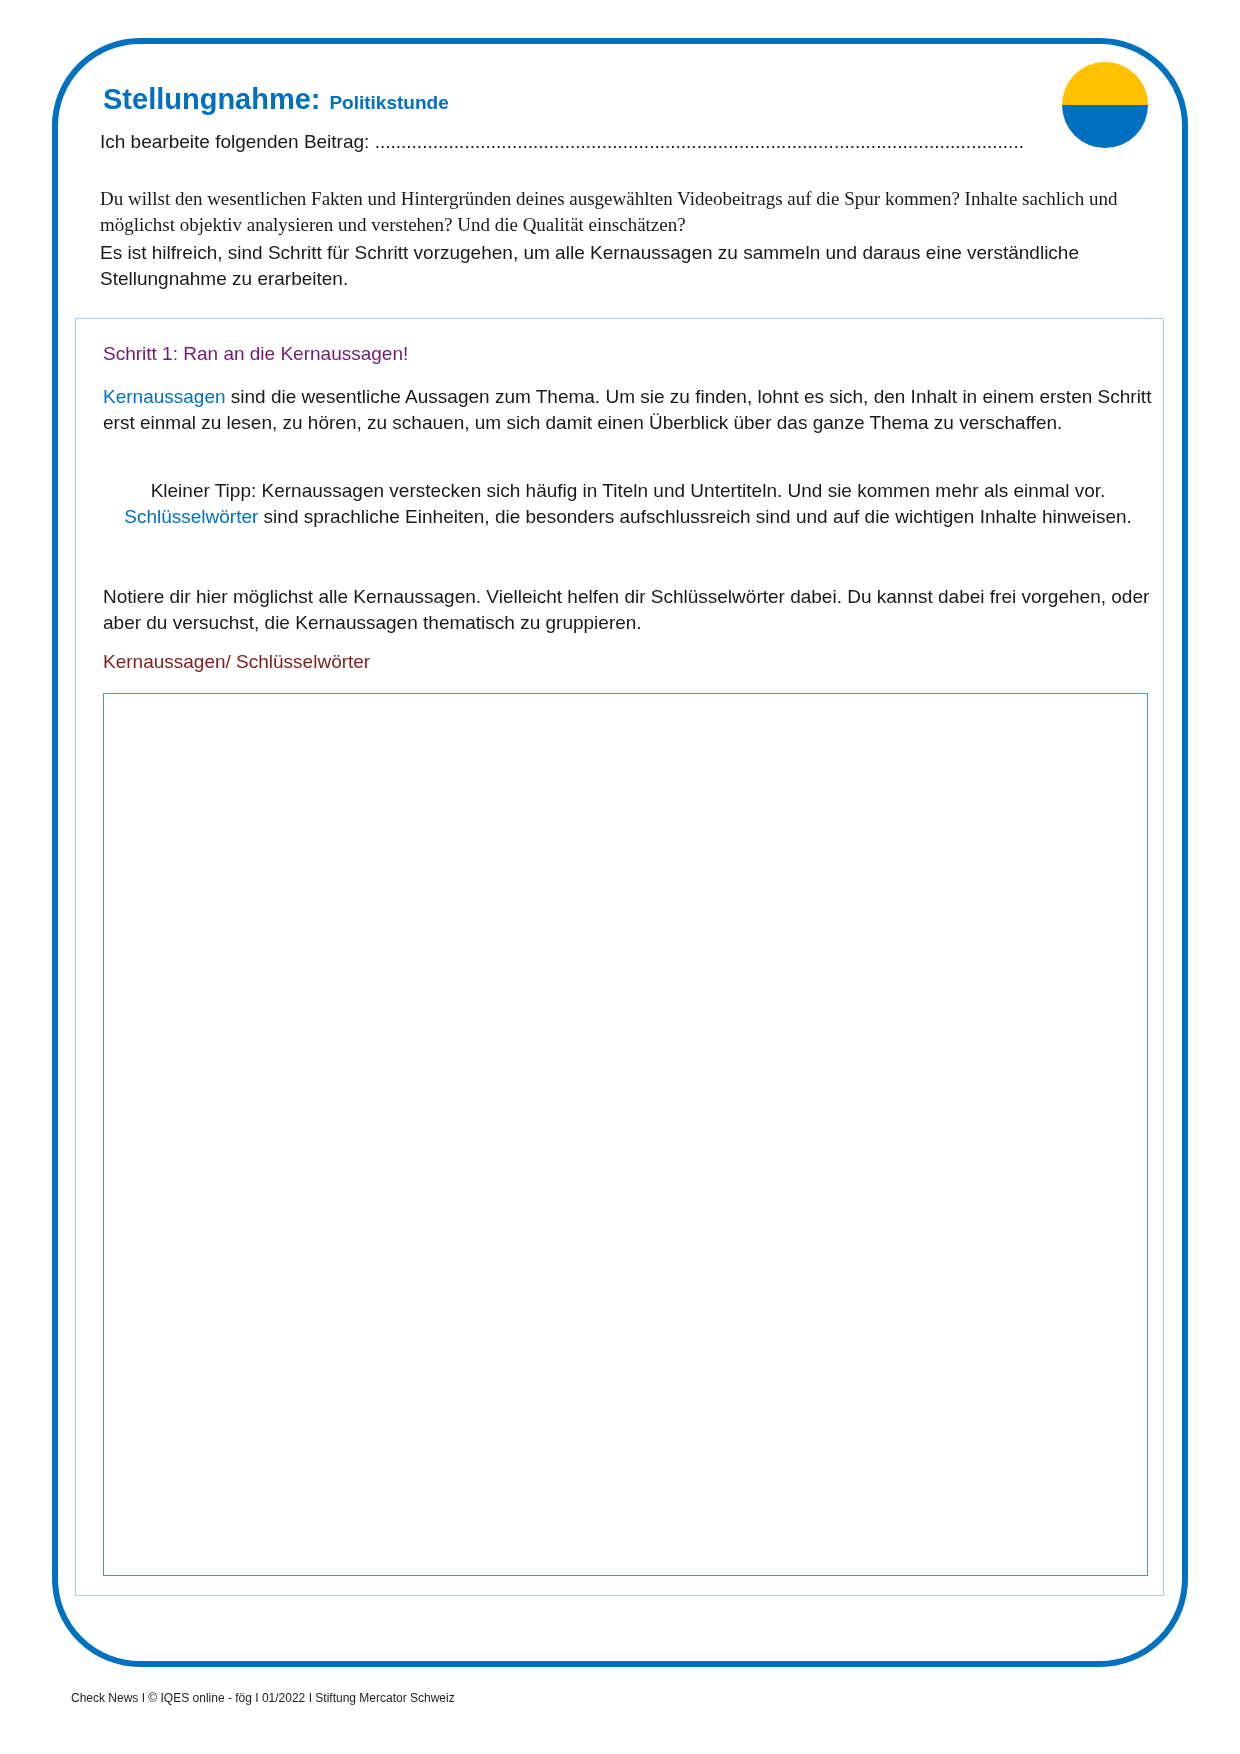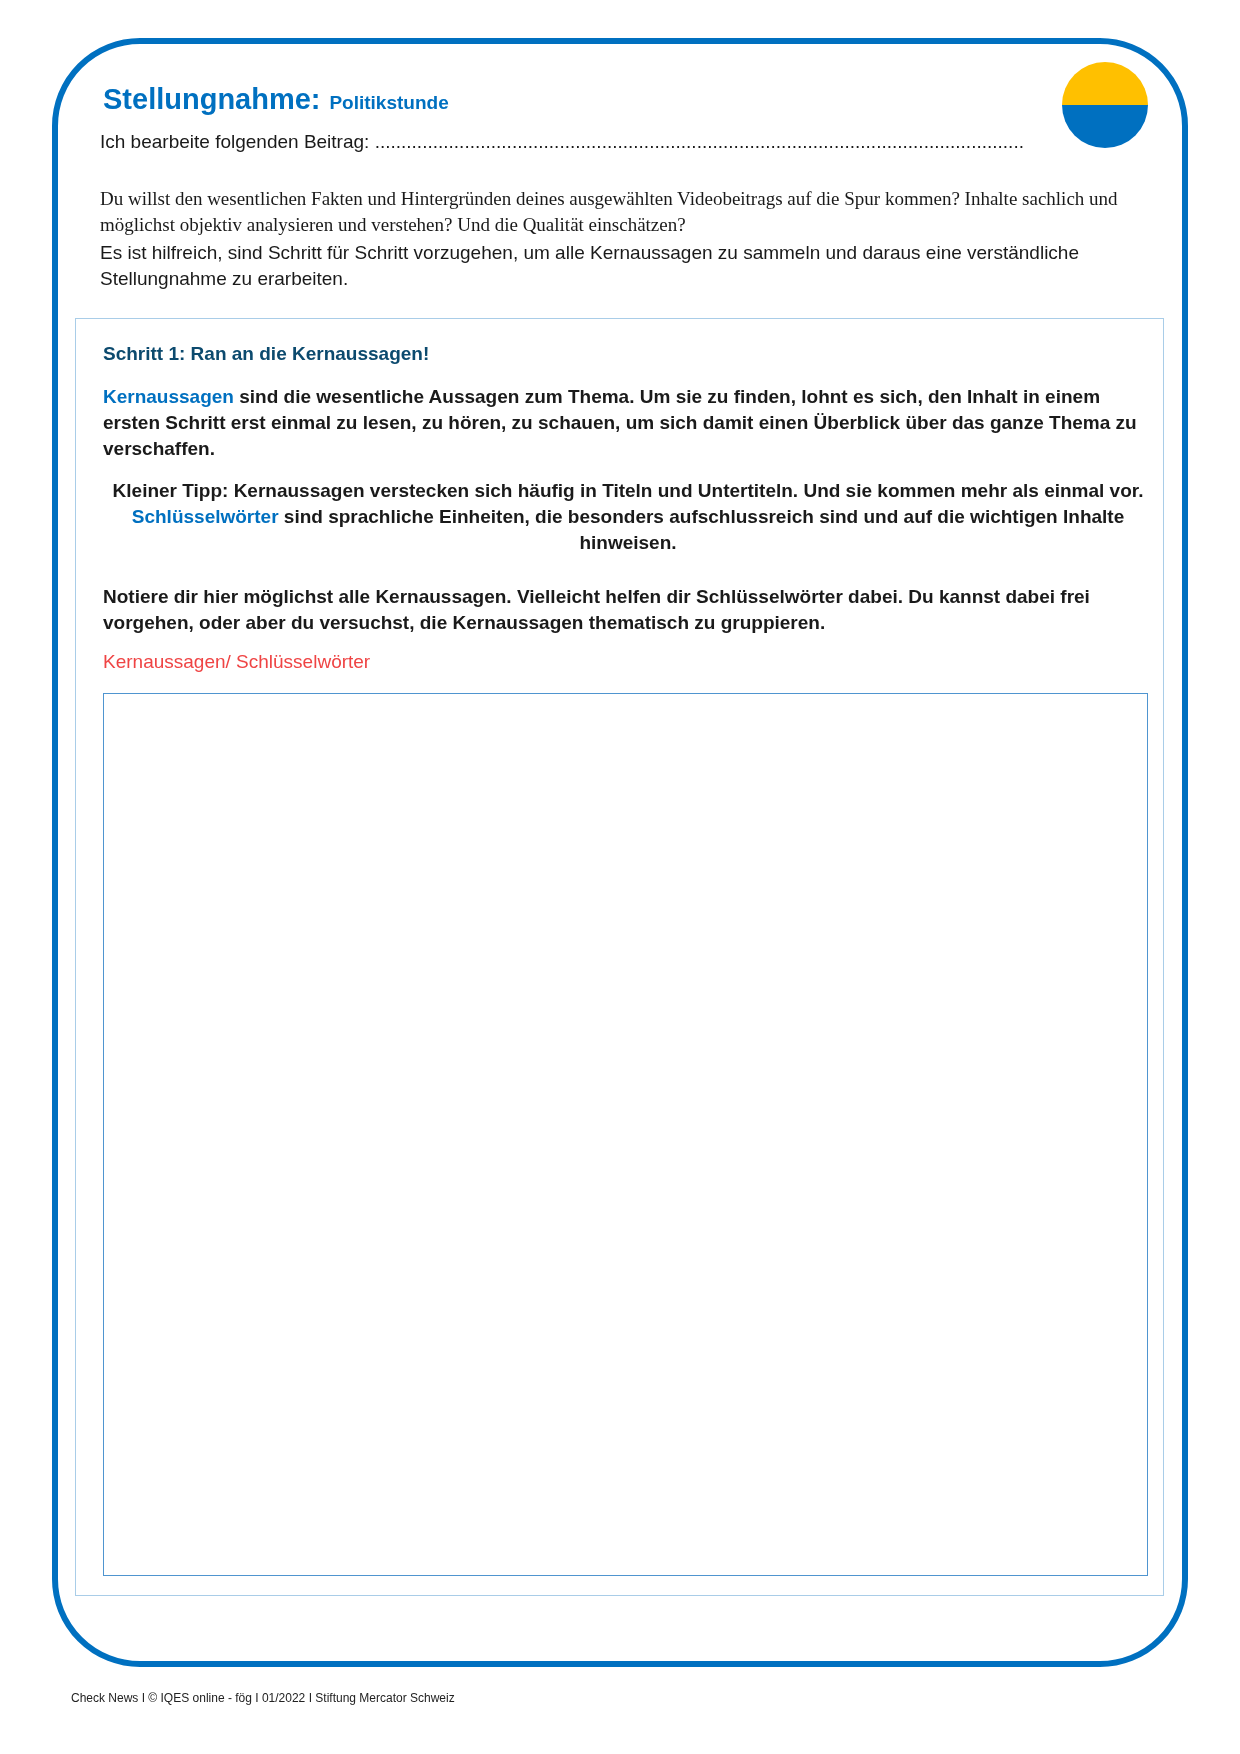--- a/index.html
+++ b/index.html
@@ -12,24 +12,24 @@
   .title .main { font-size: 29px; }
   .title .sub { font-size: 19px; }
   .logo { position: absolute; left: 1062px; top: 62px; width: 86px; height: 86px;
           border-radius: 50%; overflow: hidden; }
   .logo .top { height: 50%; background: #ffc000; }
   .logo .bottom { height: 50%; background: #0070c0; }
   .txt { position: absolute; left: 100px; width: 1060px; font-size: 19px; line-height: 26px; margin: 0; }
   .step { position: absolute; left: 75px; top: 318px; width: 1089px; height: 1278px;
           border: 1px solid #a9cde8; box-sizing: border-box; }
   .step-title { position: absolute; left: 103px; top: 341px; margin: 0; font-size: 19px;
-                font-weight: bold; color: #0c4a6e; line-height: 26px; }
-  .stxt { position: absolute; left: 103px; width: 1050px; font-size: 19px; line-height: 26px; margin: 0; font-weight: bold; }
+                font-weight: normal; color: #701a75; line-height: 26px; }
+  .stxt { position: absolute; left: 103px; width: 1050px; font-size: 19px; line-height: 26px; margin: 0; }
   .hl { color: #0070c0; }
-  .label { position: absolute; left: 103px; top: 649px; font-size: 19px; line-height: 26px; color: #ef4444; margin: 0; }
+  .label { position: absolute; left: 103px; top: 649px; font-size: 19px; line-height: 26px; color: #7f1d1d; margin: 0; }
   .answer { position: absolute; left: 103px; top: 693px; width: 1045px; height: 883px;
             border: 1.5px solid #4f95d0; box-sizing: border-box; background: #fff; }
   .footer { position: absolute; left: 71px; top: 1691px; font-size: 12px; color: #222; margin: 0; white-space: nowrap; text-align: center; }
 </style>
 </head>
 <body>
 
 <div class="outer"></div>
 
 <h1 class="title">

